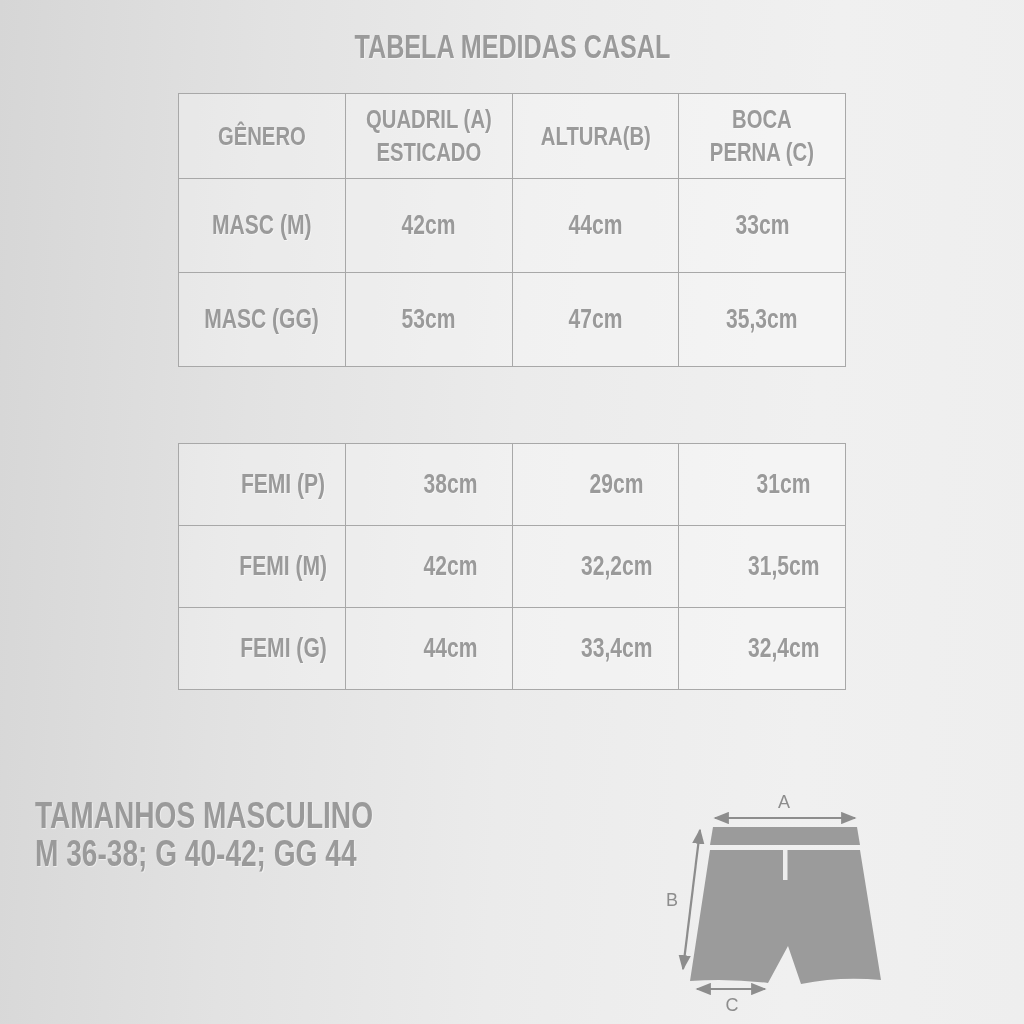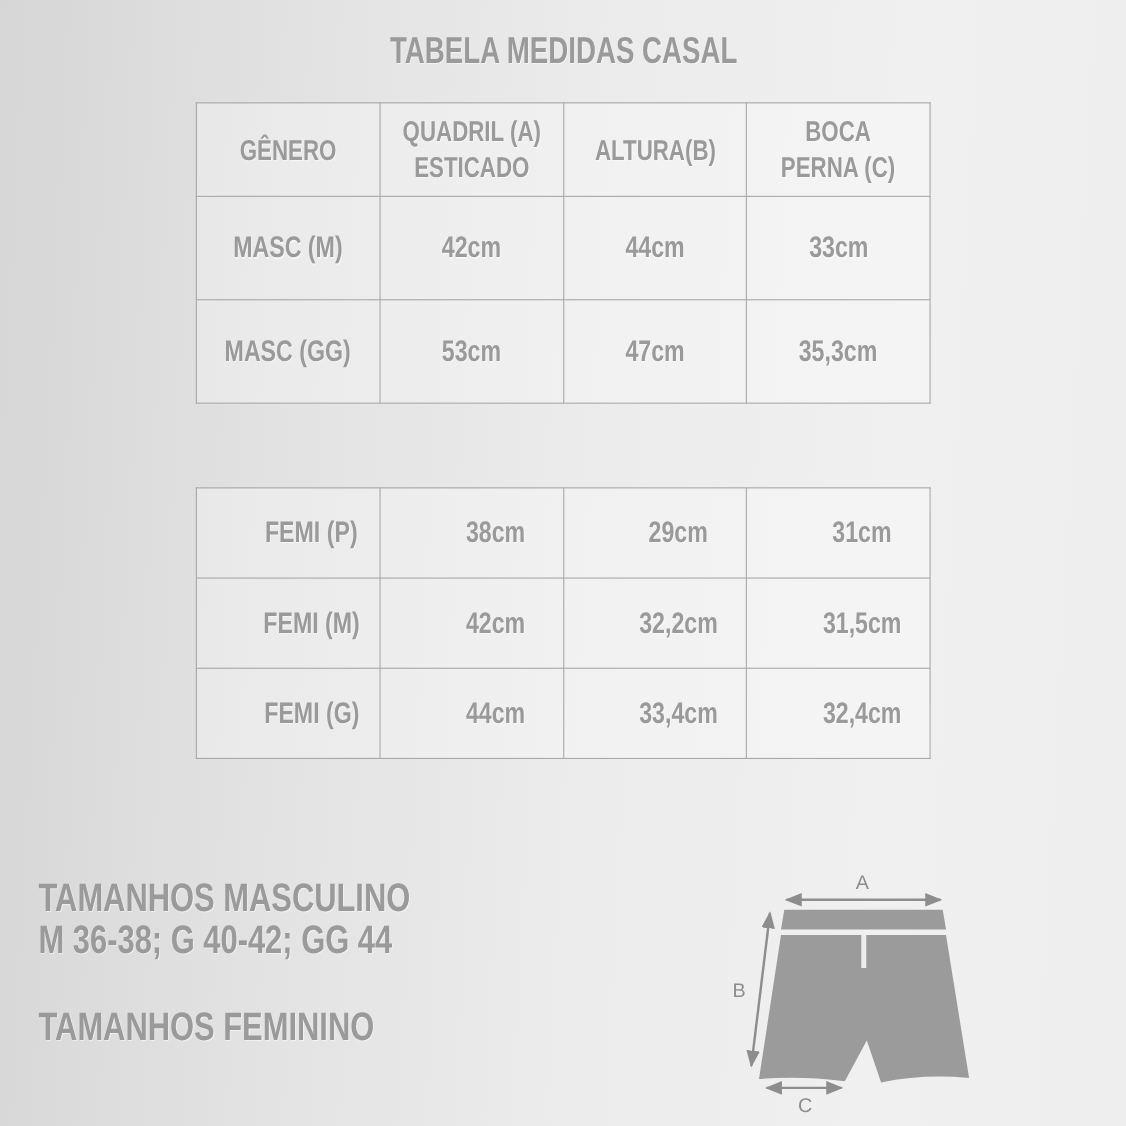--- a/index.html
+++ b/index.html
@@ -139,21 +139,20 @@
   </tbody>
     </table>
 </div>
 
 <div class="notes">
   <div class="note-block">
     <div class="note-line emboss"><span class="ct-left">TAMANHOS MASCULINO</span></div>
     <div class="note-line emboss"><span class="ct-left">M 36-38; G 40-42; GG 44</span></div>
   </div>
   <div class="note-block">
-    <div class="note-line emboss"><span class="ct-left">TAMANHOS FEMININO</span></div>
   </div>
 </div>
 
 <svg class="diagram" viewBox="0 0 235 235" xmlns="http://www.w3.org/2000/svg">
   <defs>
     <marker id="ah" viewBox="0 0 10 8" markerWidth="7" markerHeight="5.6" refX="9" refY="4" orient="auto-start-reverse">
       <path class="arrow-fill" d="M0,0 L10,4 L0,8 Z"></path>
     </marker>
   </defs>
 

